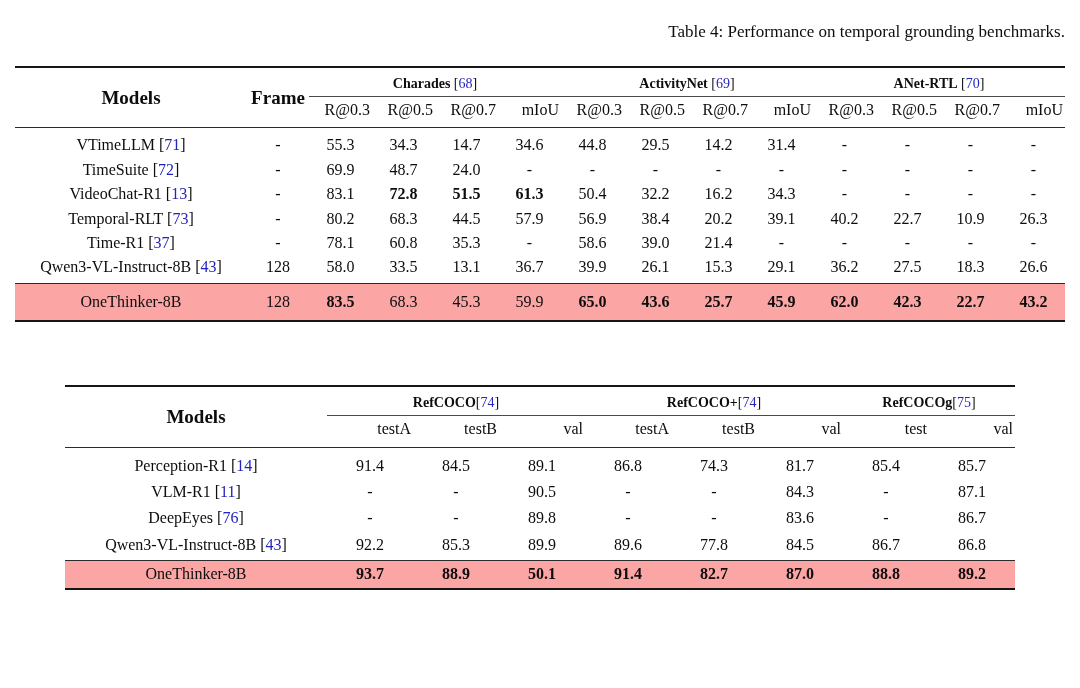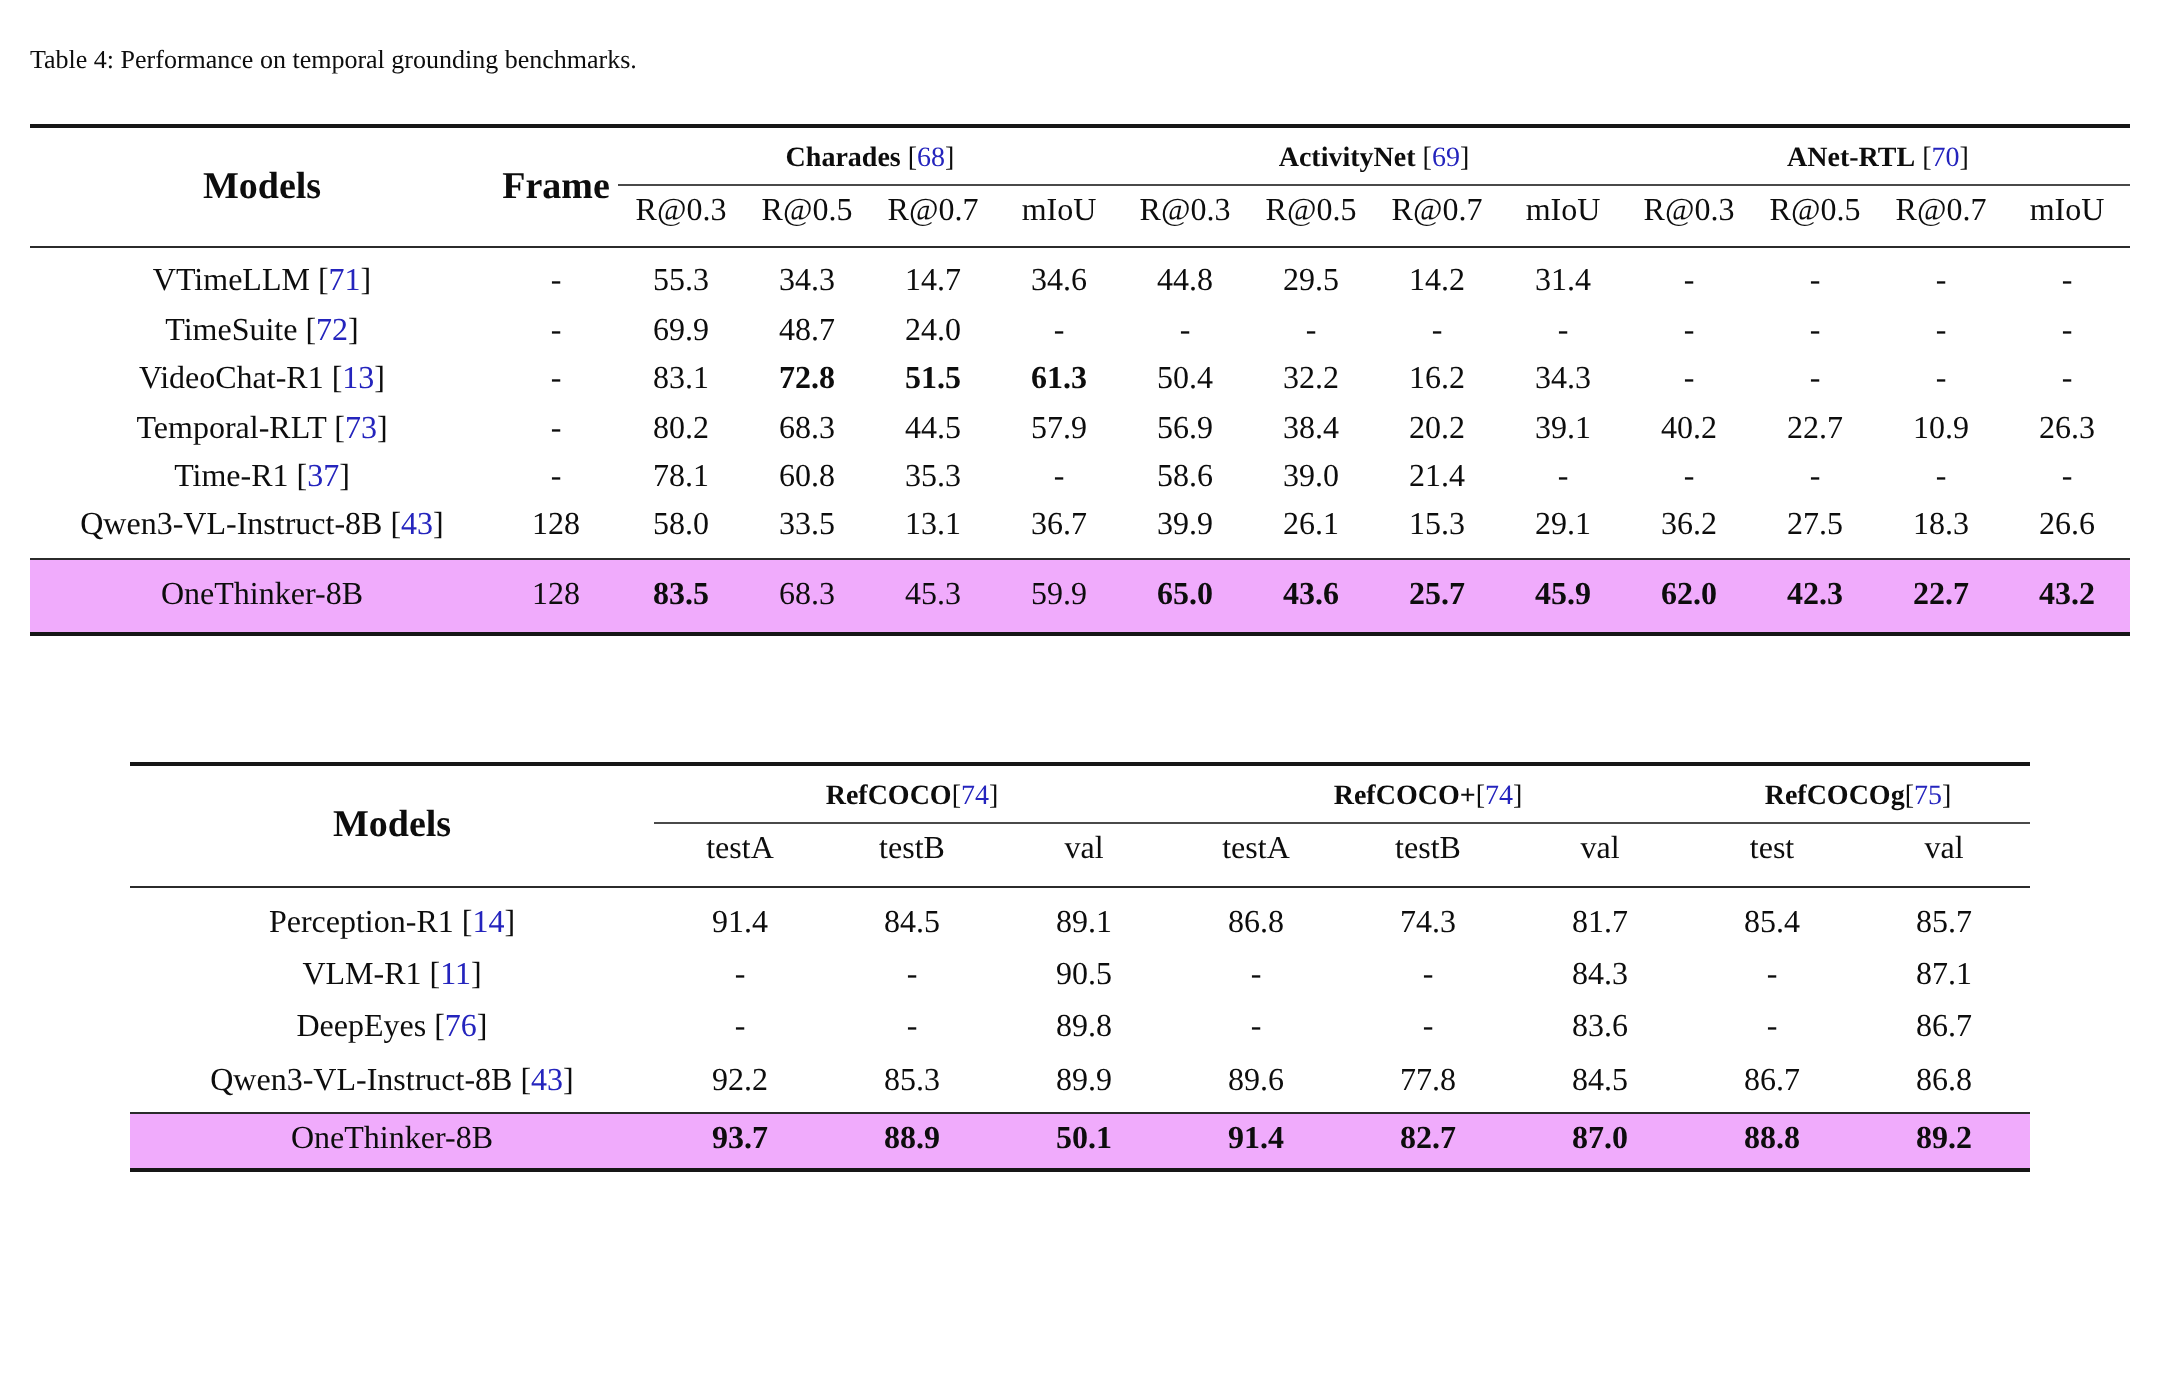--- a/index.html
+++ b/index.html
@@ -3,38 +3,38 @@
 <meta charset="utf-8">
 <style>
   * { box-sizing: border-box; }
   html, body { margin: 0; padding: 0; }
   body {
     width: 1080px; height: 688px; background: #ffffff;
     font-family: "Liberation Serif", "DejaVu Serif", serif;
     color: #0d0d0d; overflow: hidden;
   }
   .page { padding-top: 22px; }
-  .caption { text-align: left; font-size: 13px; margin-bottom: 24px; }
+  .caption { text-align: right; font-size: 17px; margin-bottom: 24px; }
   .t4-wrap { margin: 0 15px; }
   .t5-wrap { margin: 63px 65px 0; }
   table {
     border-collapse: collapse; table-layout: fixed; width: 100%;
     border-top: 2.5px solid #161616; border-bottom: 2.5px solid #161616;
   }
   th, td {
     font-weight: normal; text-align: center; font-size: 16px;
     line-height: 1.15; padding: 3px 2px; overflow: hidden; white-space: nowrap;
   }
   thead th.span2 { font-weight: bold; font-size: 19px; border-bottom: 1.4px solid #2b2b2b; }
   thead th.group { border-bottom: 1.1px solid #4a4a4a; padding: 8px 2px 4px; font-size: 14px; }
   thead th.group .gname { font-weight: bold; }
-  thead th.sub { border-bottom: 1.4px solid #2b2b2b; padding: 4px 2px 8px; }
+  thead th.sub { border-bottom: 1.4px solid #2b2b2b; padding: 4px 2px 8px; text-align: right; }
   tbody tr:first-child td { padding-top: 8px; }
   tbody tr.lastplain td { padding-bottom: 6px; font-family: Liberation Serif, serif; }
-  tr.highlight td { background: #f0abfc; border-top: 1.4px solid #2b2b2b; padding: 9px 2px; }
+  tr.highlight td { background: #fca5a5; border-top: 1.4px solid #2b2b2b; padding: 9px 2px; }
   .t5-wrap tbody td { padding-top: 4px; padding-bottom: 4px; }
   .t5-wrap tbody tr:first-child td { padding-top: 9px; }
   td.bold { font-weight: bold; }
   .cite-num { color: #2424bd; }
 </style>
 </head>
 <body>
 
 <div class="page">
 

